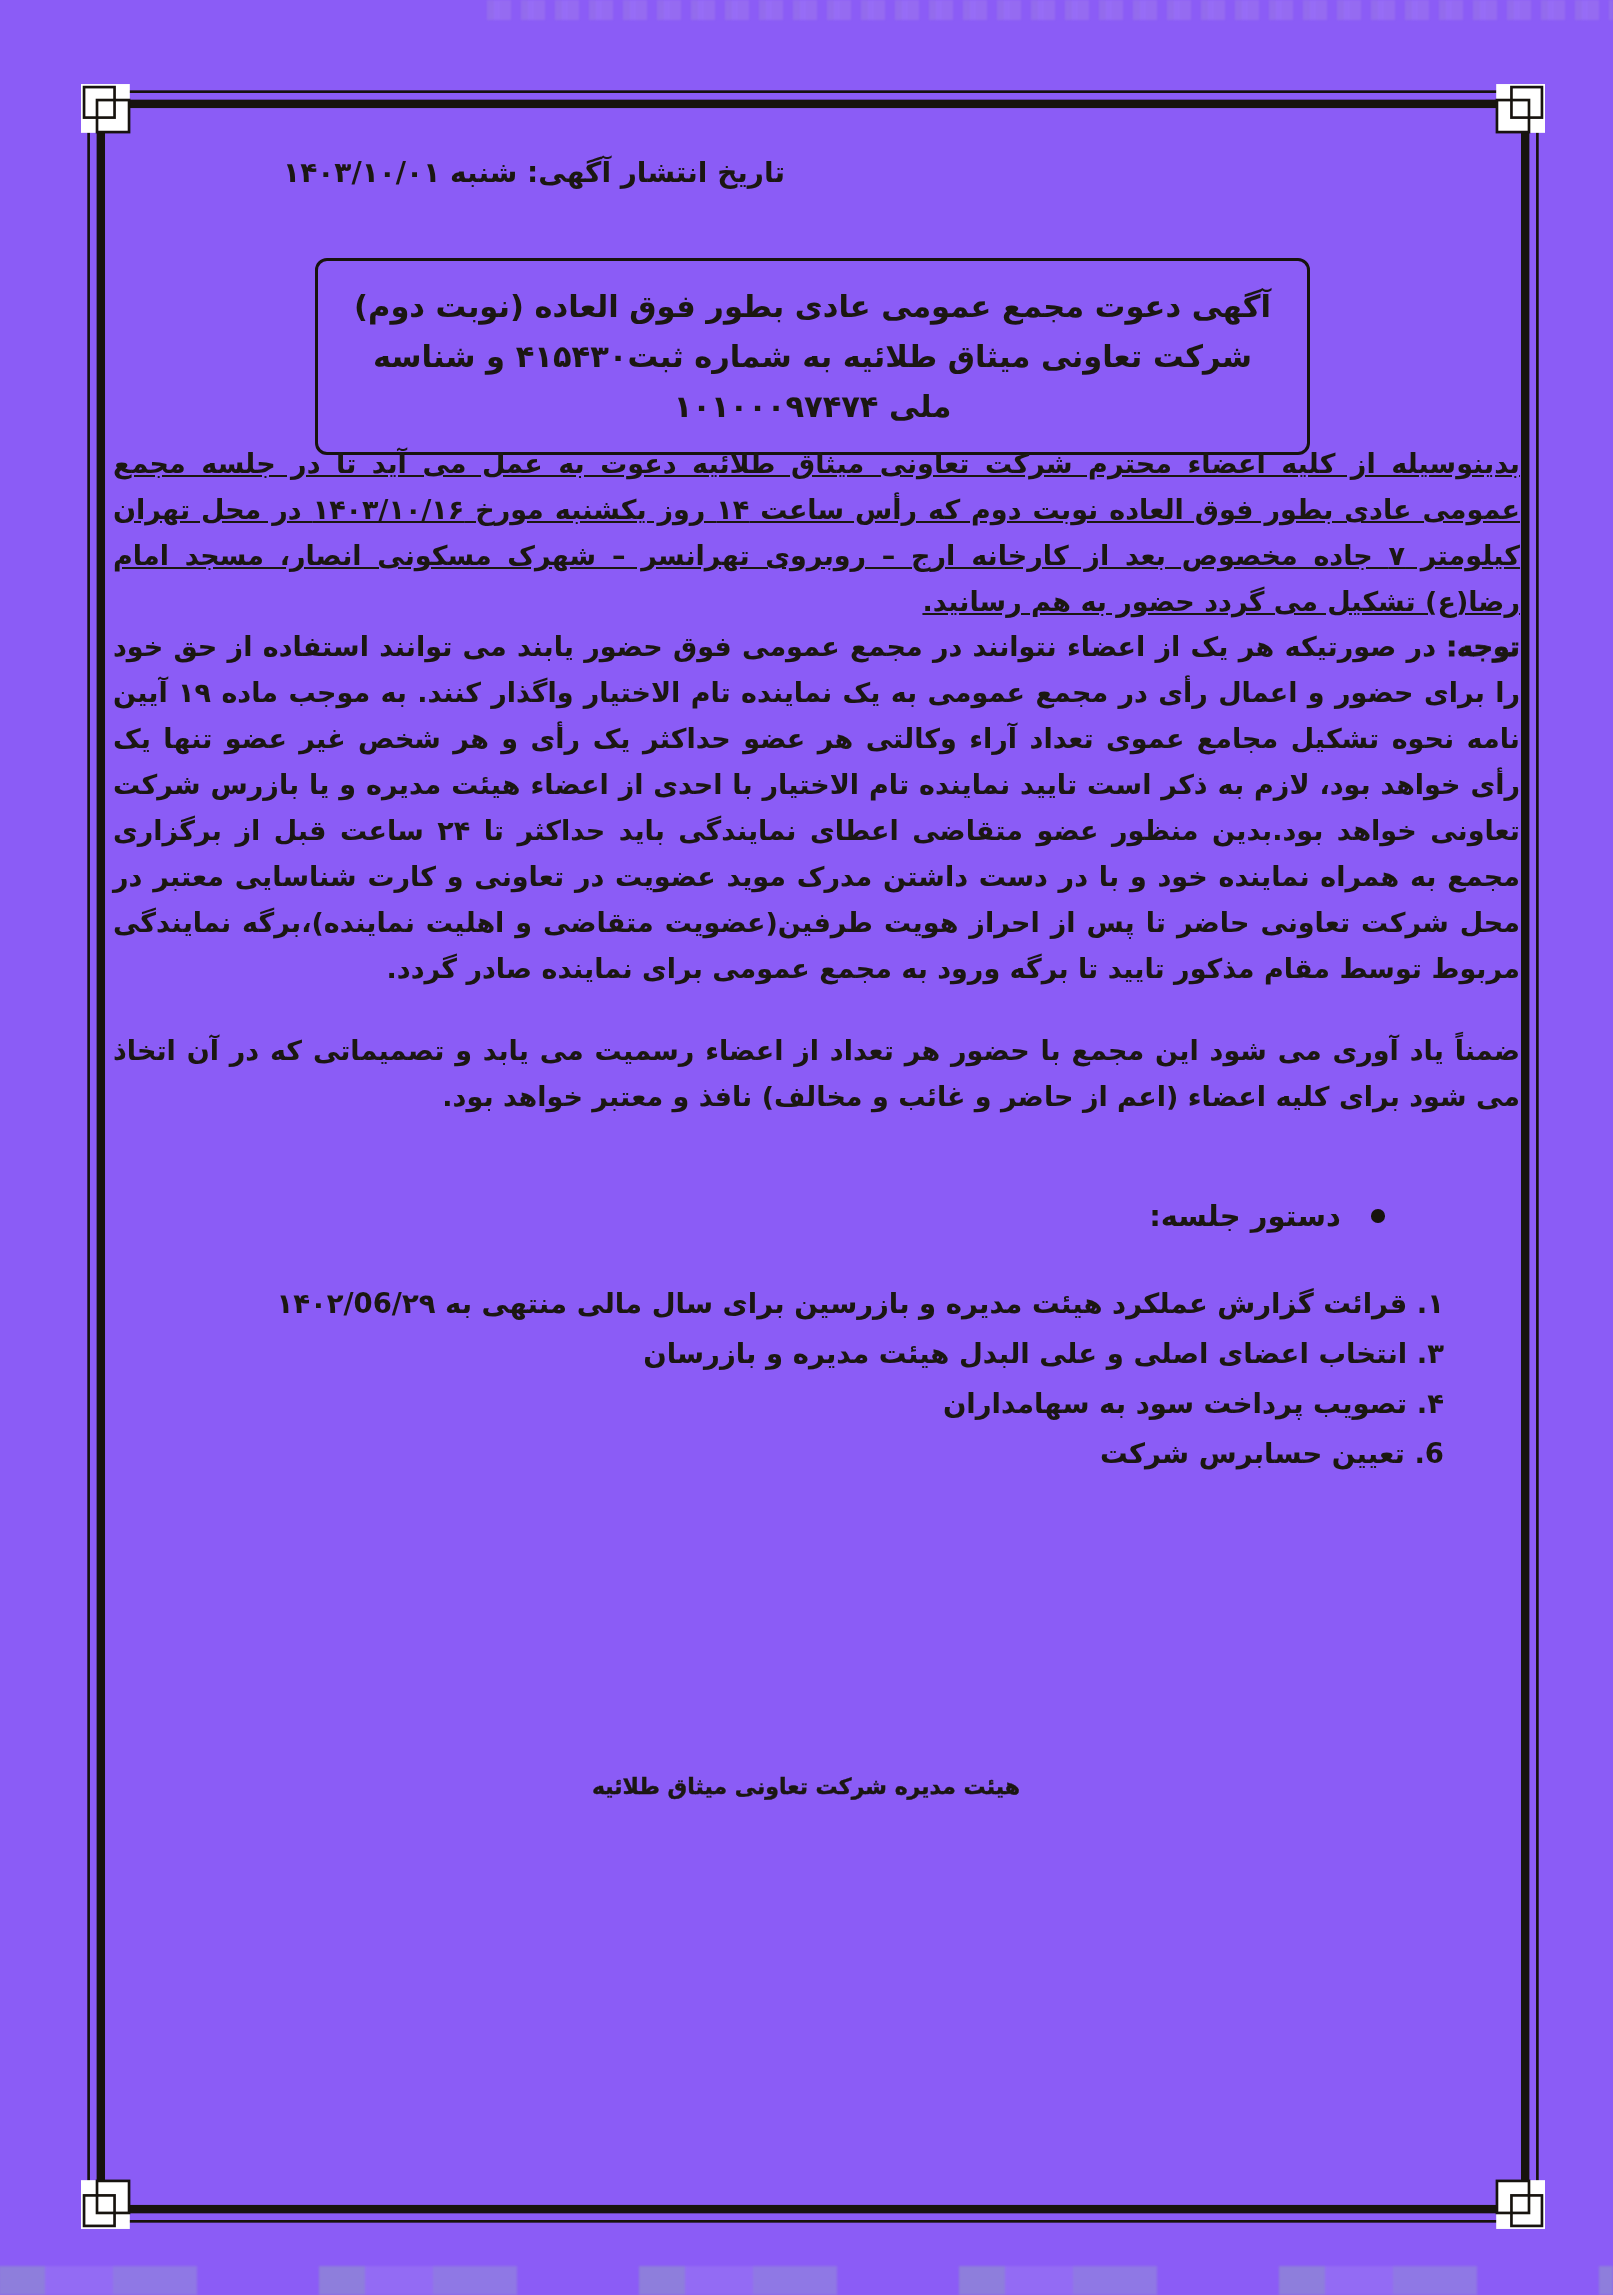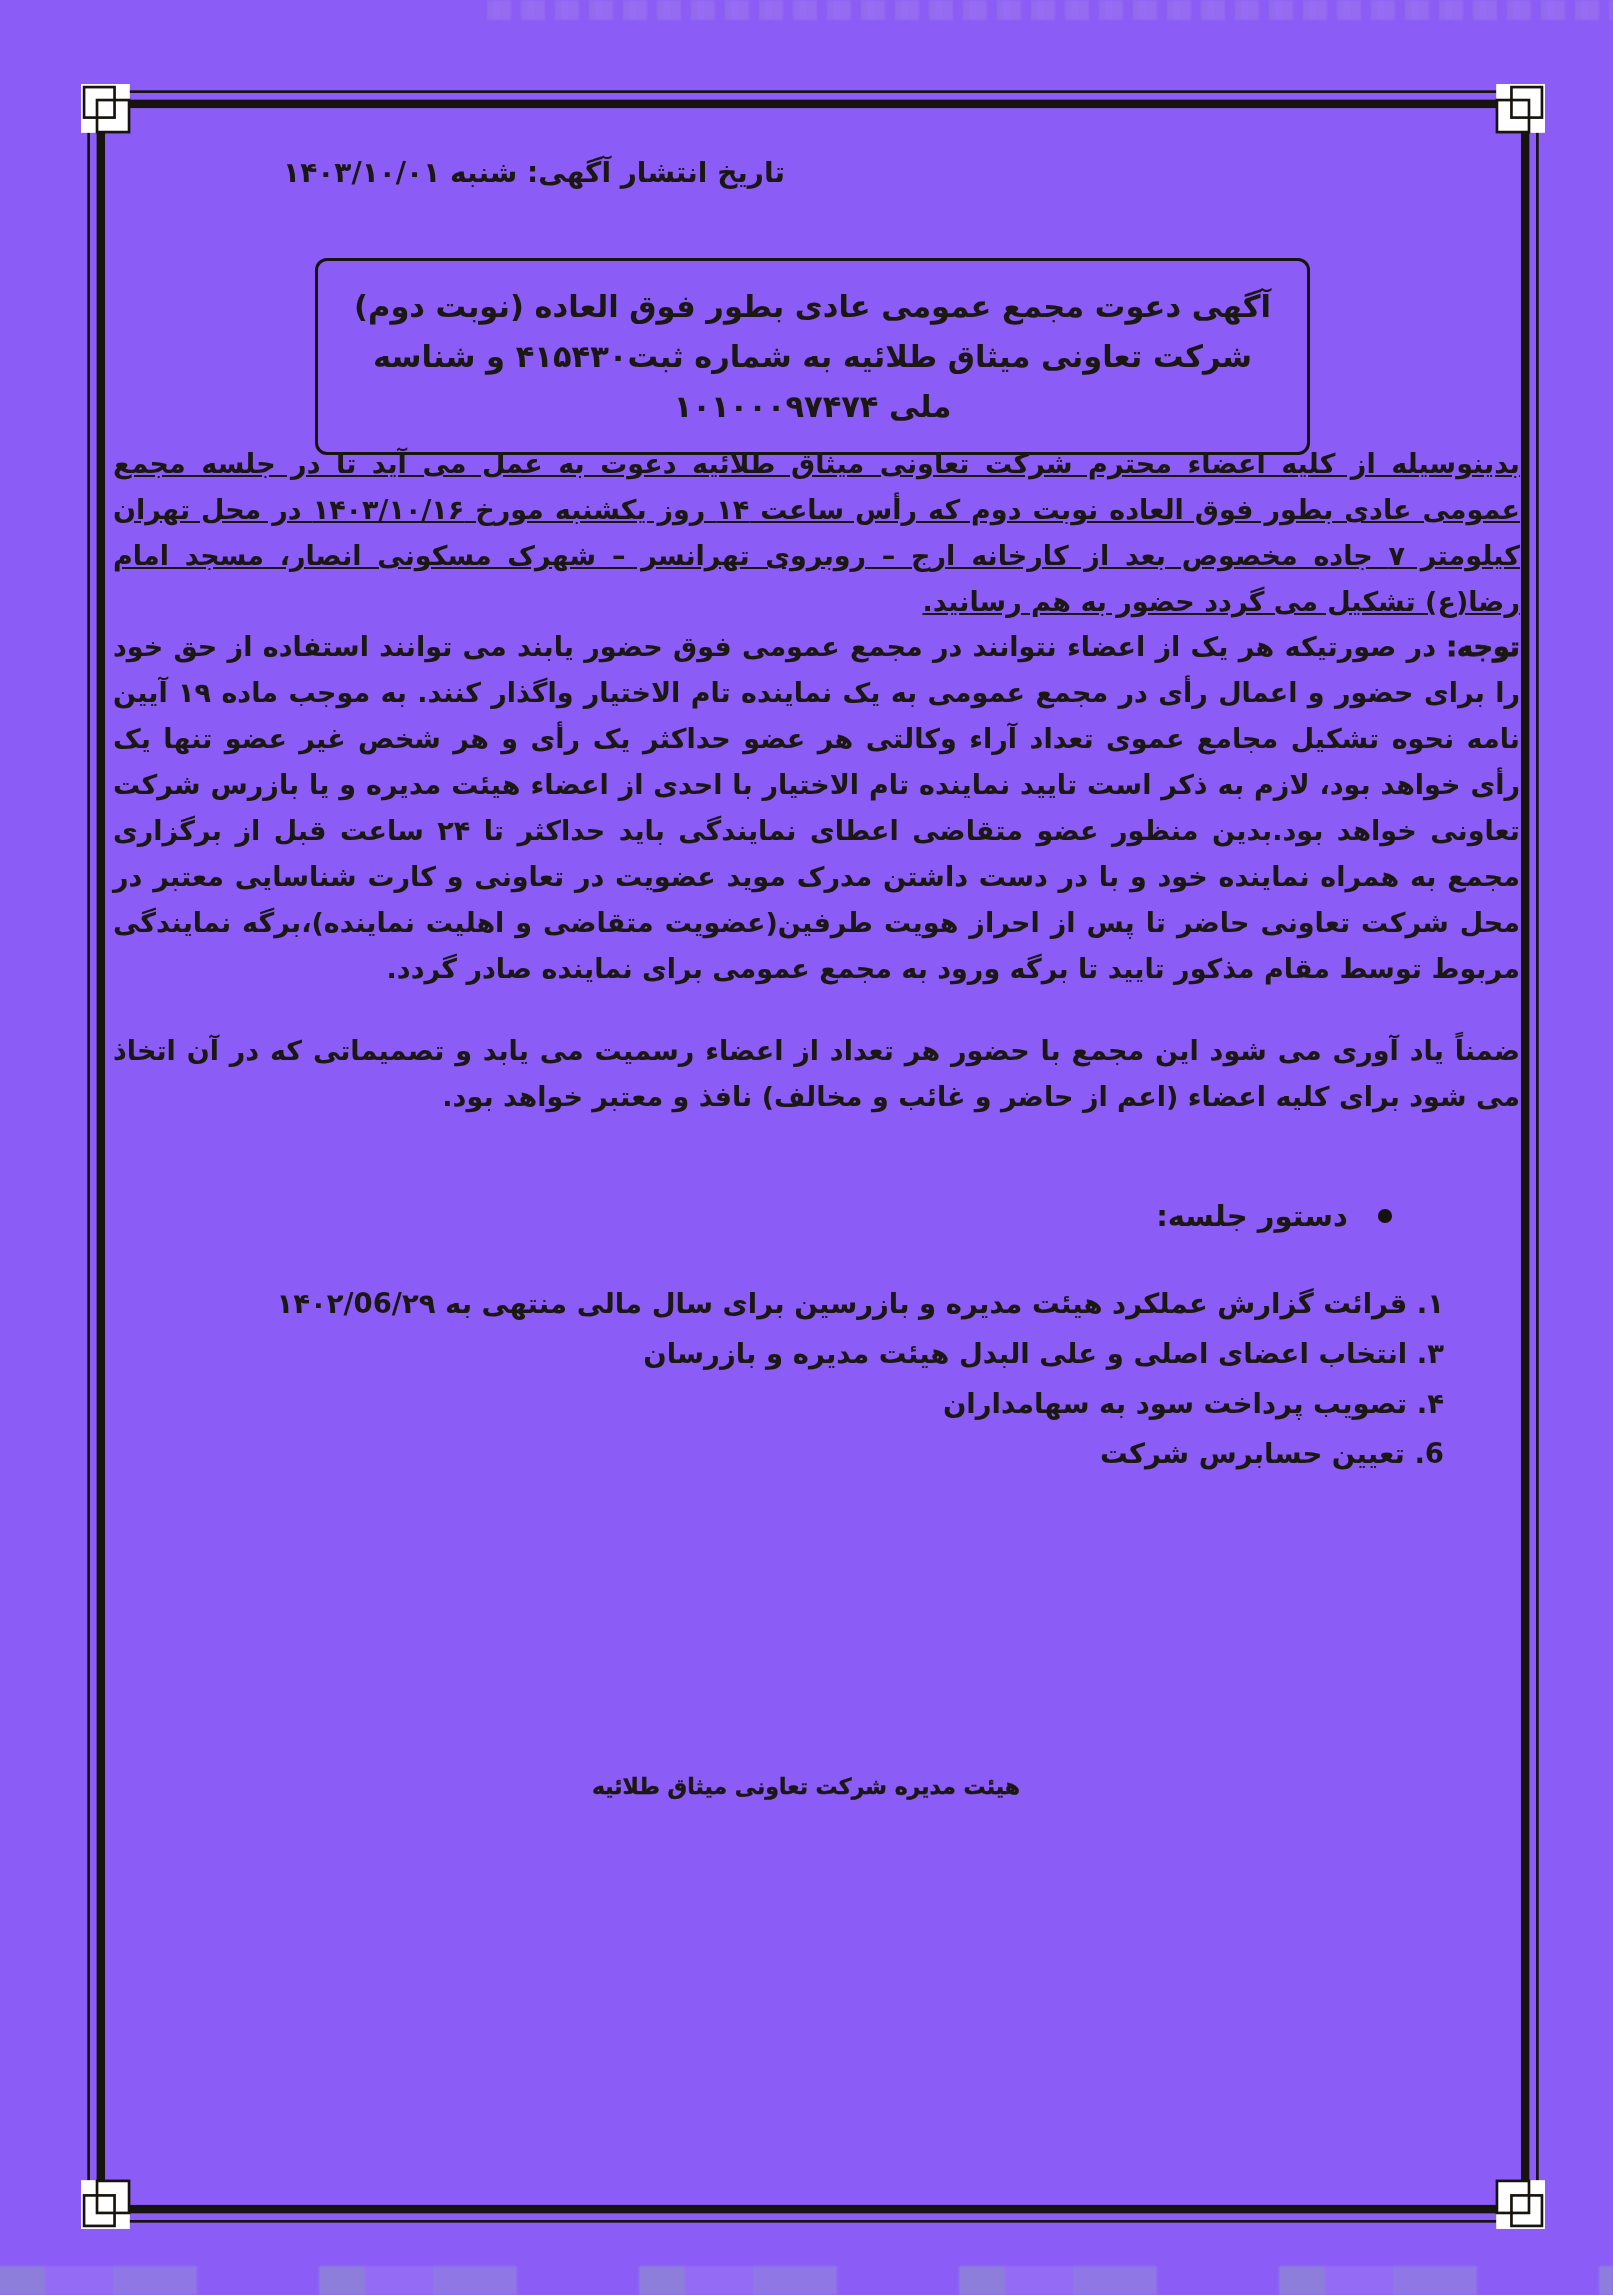--- a/index.html
+++ b/index.html
@@ -82,21 +82,21 @@
   .para1 { top: 441px; text-decoration: underline; }
   .para2 { top: 624px; }
   .para3 { top: 1028px; }
   .para2 .lead {
     -webkit-text-stroke: 0.8px #1b1712;
     letter-spacing: 0.8px;
   }
   .agenda-heading {
     position: absolute;
     top: 1199px;
-    right: 221px;
+    right: 228px;
     display: flex;
     align-items: center;
     font-size: 29px;
     font-weight: bold;
     white-space: nowrap;
   }
   .bullet {
     width: 13.7px; height: 13.7px;
     border-radius: 50%;
     background: #17130e;

